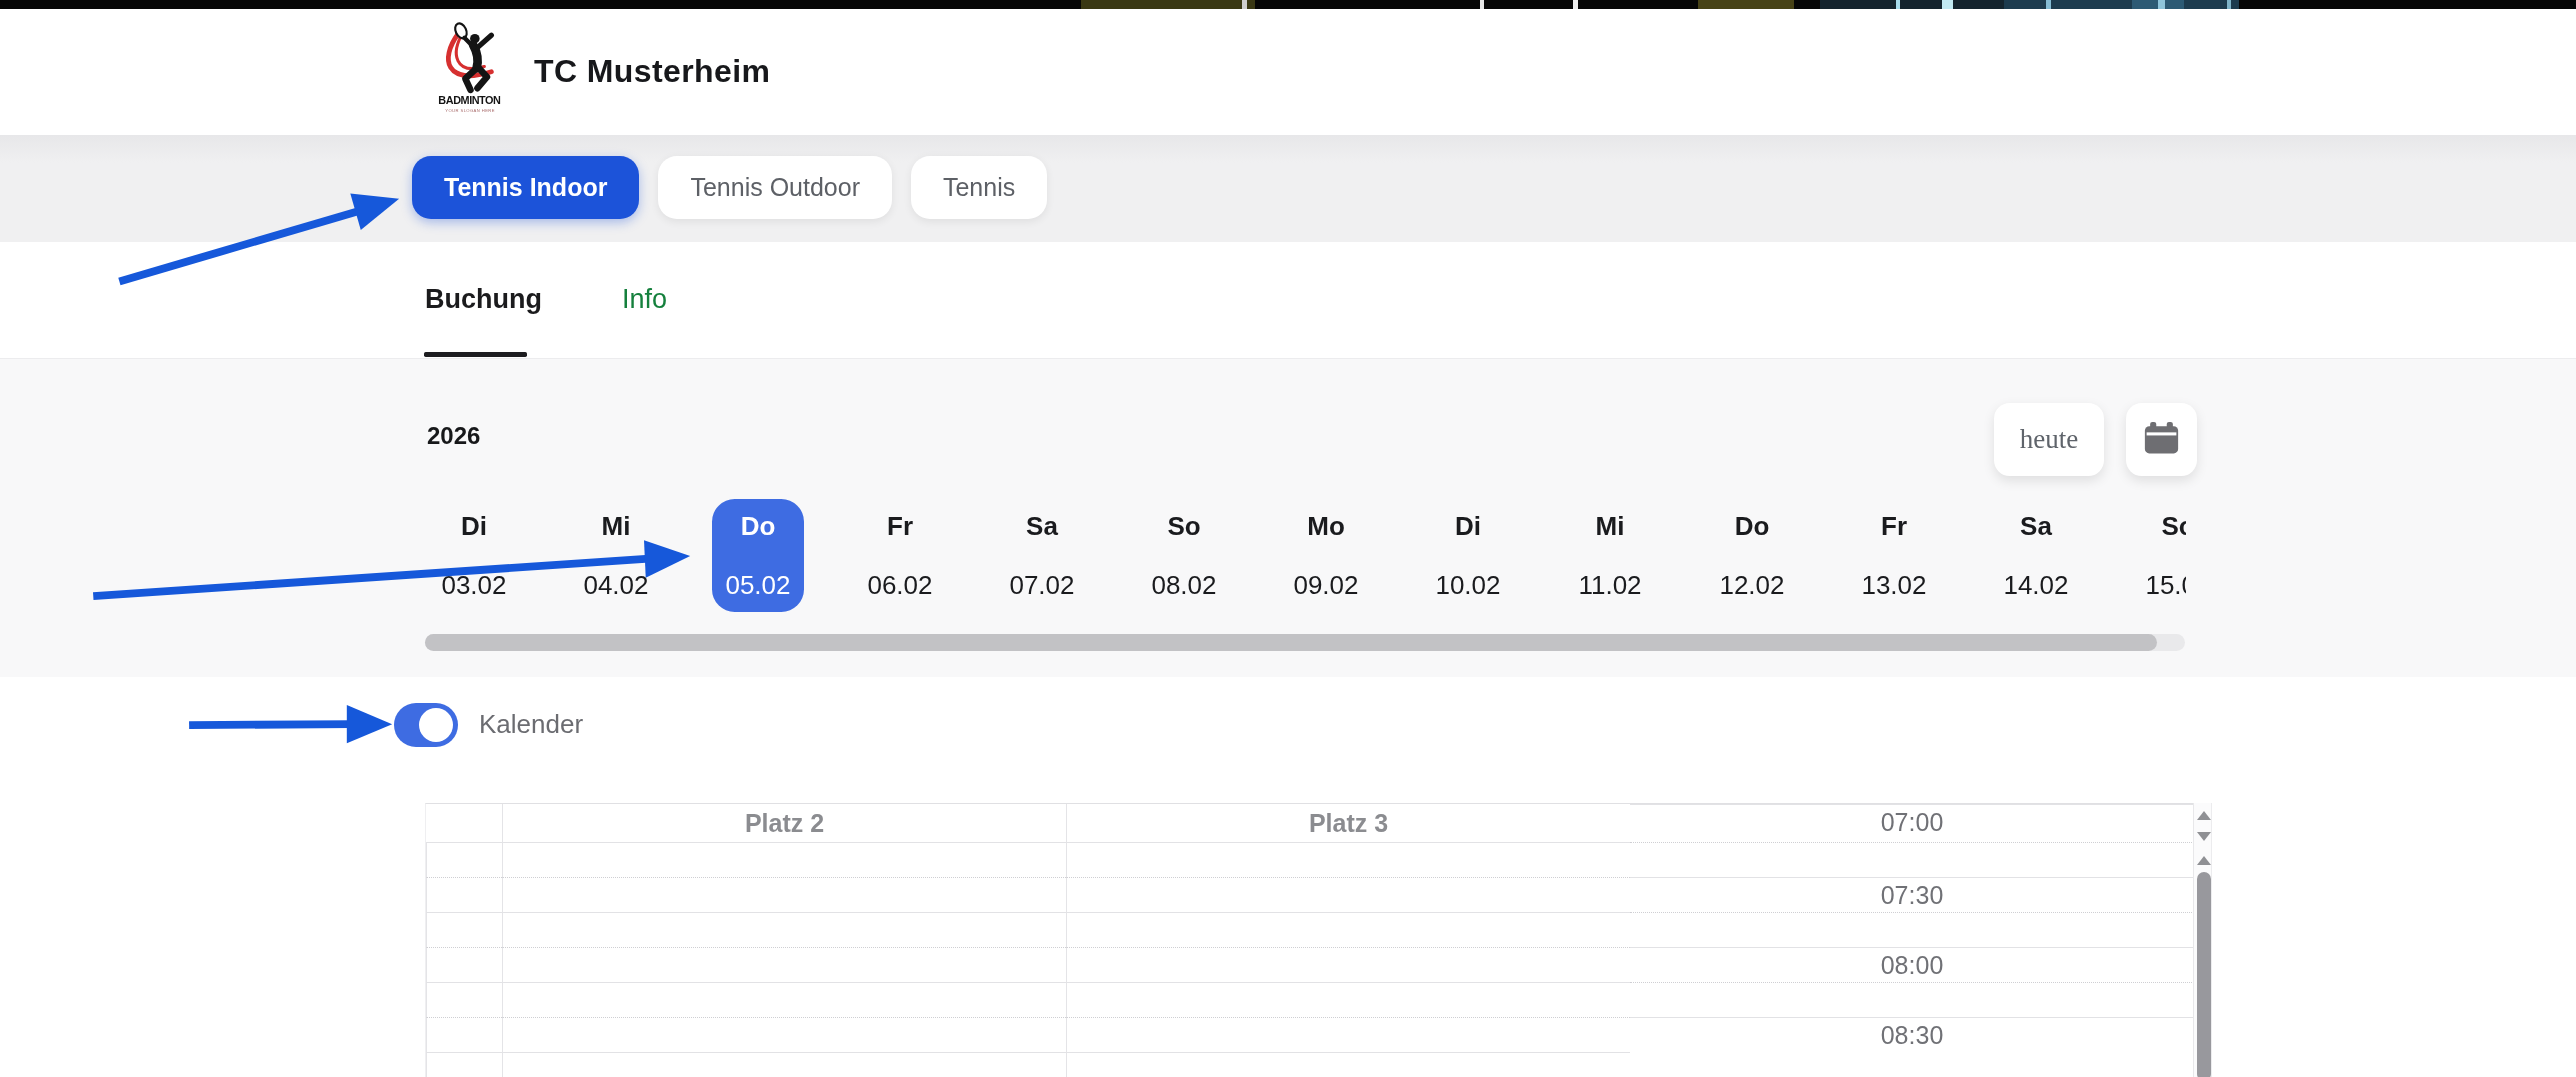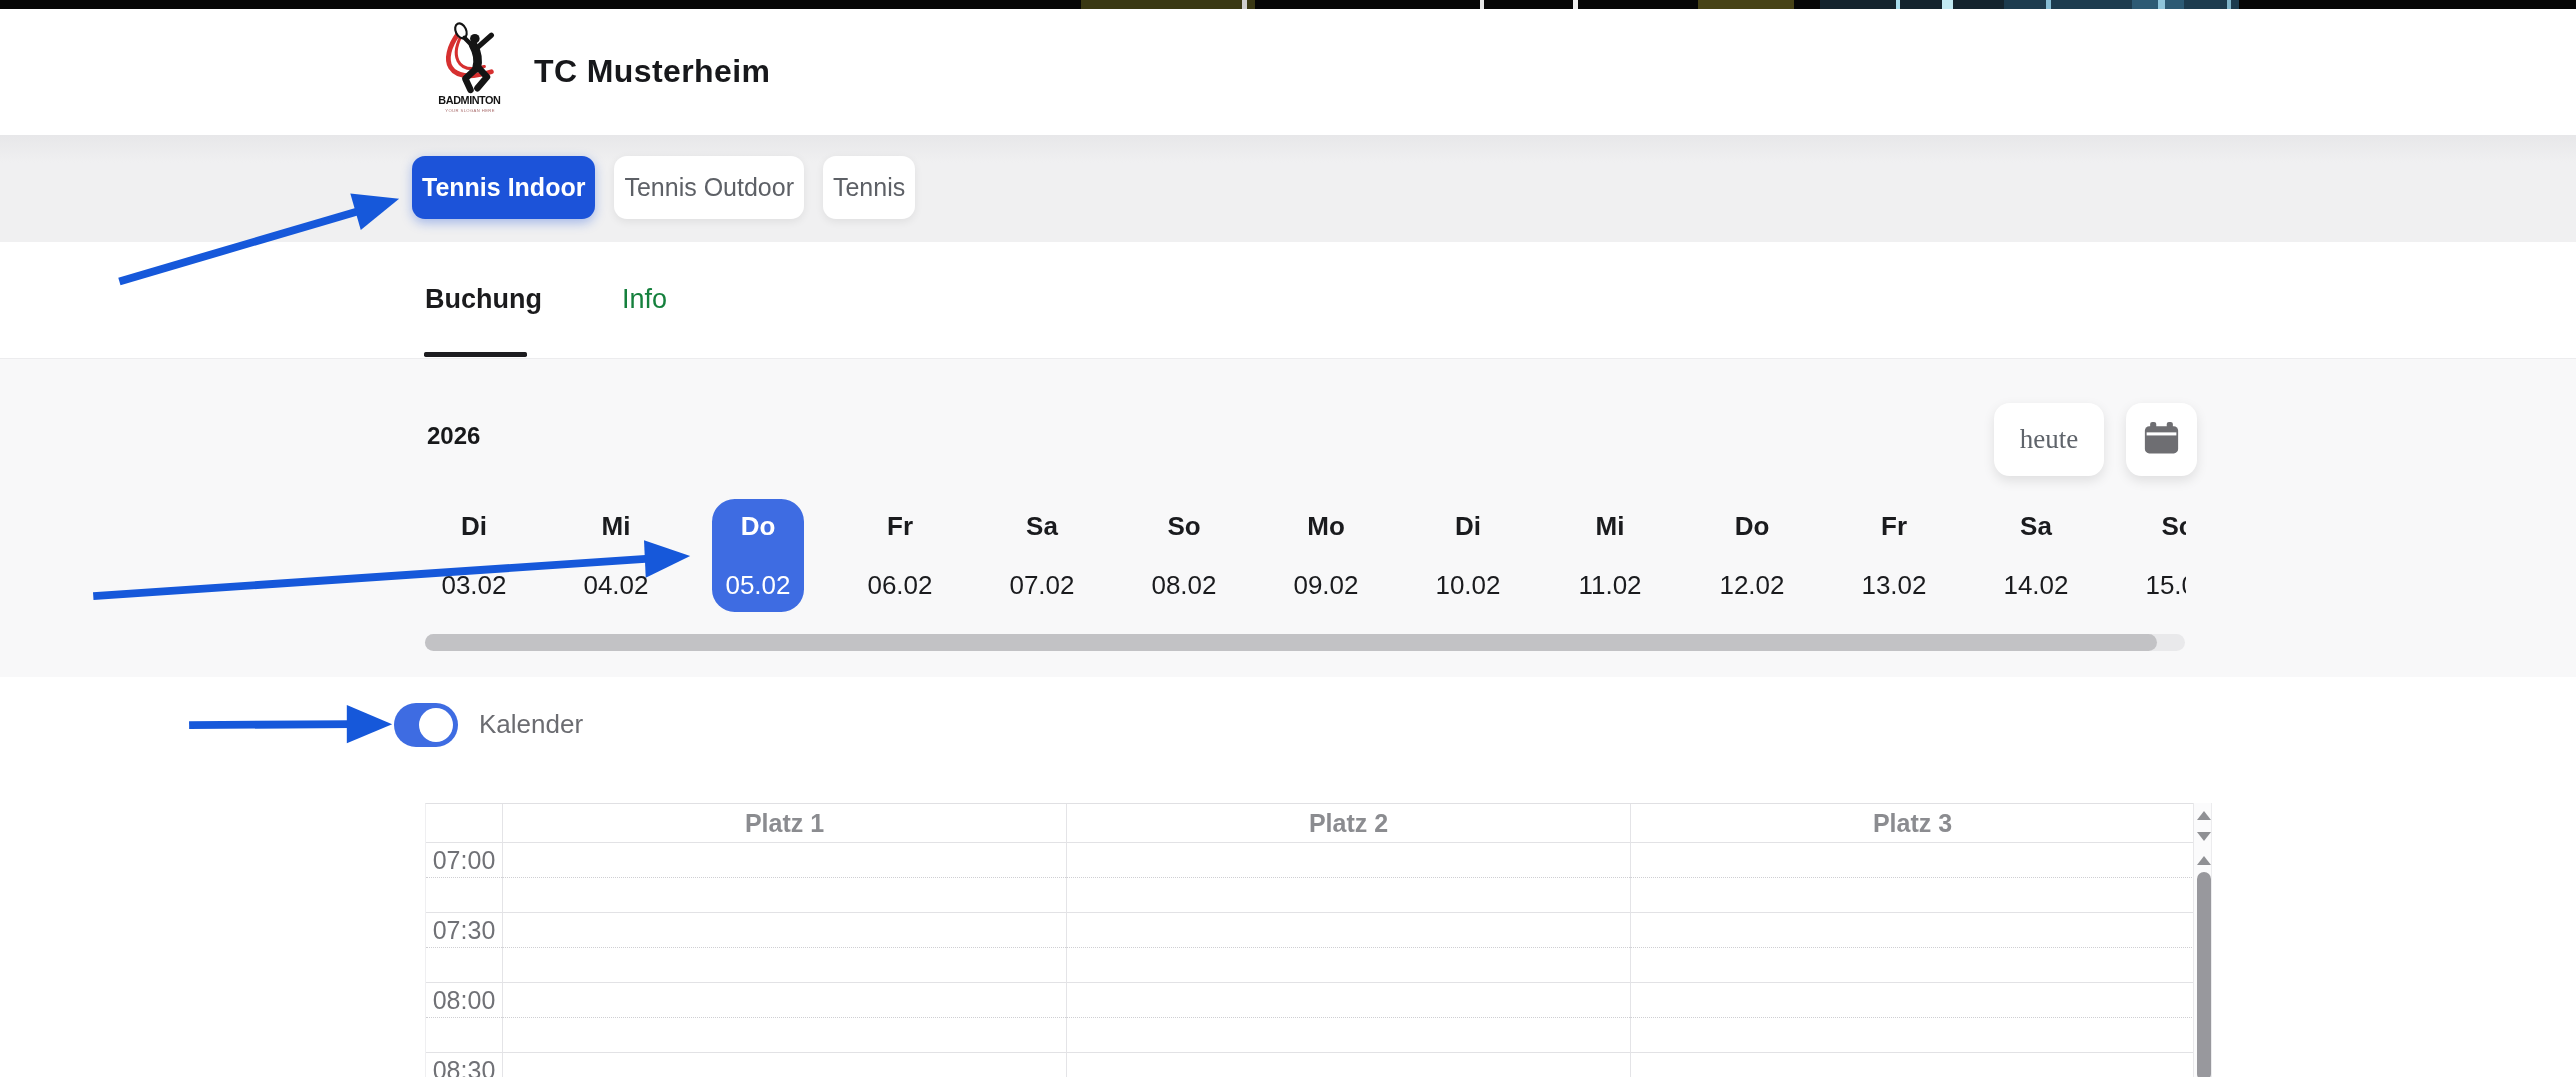--- a/index.html
+++ b/index.html
@@ -16,21 +16,21 @@
   
   #app-header{left:0;top:8.7px;width:2576px;height:126px;background:#ffffff;}
   #logo-box{left:434px;top:7px;width:73px;height:101px;}
   #page-title{left:534px;top:0;height:126px;display:flex;align-items:center;
     font-size:32px;font-weight:700;color:#17181b;letter-spacing:0.4px;}
 
   
   #sport-band{left:0;top:135px;width:2576px;height:107px;
     background:linear-gradient(#e7e7e9, var(--band-bg) 26%);}
   #sport-tabs{left:412px;top:21px;display:flex;gap:19px;}
-  .sport-btn{height:63px;border:none;border-radius:13px;padding:0 10px;
+  .sport-btn{height:63px;border:none;border-radius:19px;padding:0 32px;
     font-family:"Liberation Sans",sans-serif;font-size:25px;display:flex;align-items:center;
     background:#ffffff;color:#5d6066;box-shadow:0 2.6px 8.7px rgba(0,0,0,.07);cursor:pointer;}
   .sport-btn.active{background:var(--accent-blue);color:#ffffff;font-weight:700;
     box-shadow:0 3.5px 10.5px rgba(28,83,217,.35);}
 
   
   #view-tab-bar{left:0;top:242px;width:2576px;height:117px;background:#ffffff;border-bottom:1.7px solid #ececee;box-sizing:border-box;}
   #view-tabs{left:425px;top:0;height:115px;display:flex;gap:80px;align-items:center;}
   .view-tab{font-size:27px;color:#15803d;cursor:pointer;}
   .view-tab.active{font-weight:700;color:#1b1b1d;}
@@ -244,21 +244,20 @@
 
   <div id="toggle-row" class="abs">
     <div id="kalender-toggle">
       <div class="knob"></div>
     </div>
     <div id="toggle-label">Kalender</div>
   </div>
 
   <div id="grid" class="abs">
       <div class="g-head"></div>
-      <div class="g-head court">Platz 1</div>
       <div class="g-head court">Platz 2</div>
       <div class="g-head court">Platz 3</div>
       <div class="g-cell solid g-time">07:00</div>
       <div class="g-cell solid court"></div>
       <div class="g-cell solid court"></div>
       <div class="g-cell solid court"></div>
       <div class="g-cell dotted"></div>
       <div class="g-cell dotted court"></div>
       <div class="g-cell dotted court"></div>
       <div class="g-cell dotted court"></div>

